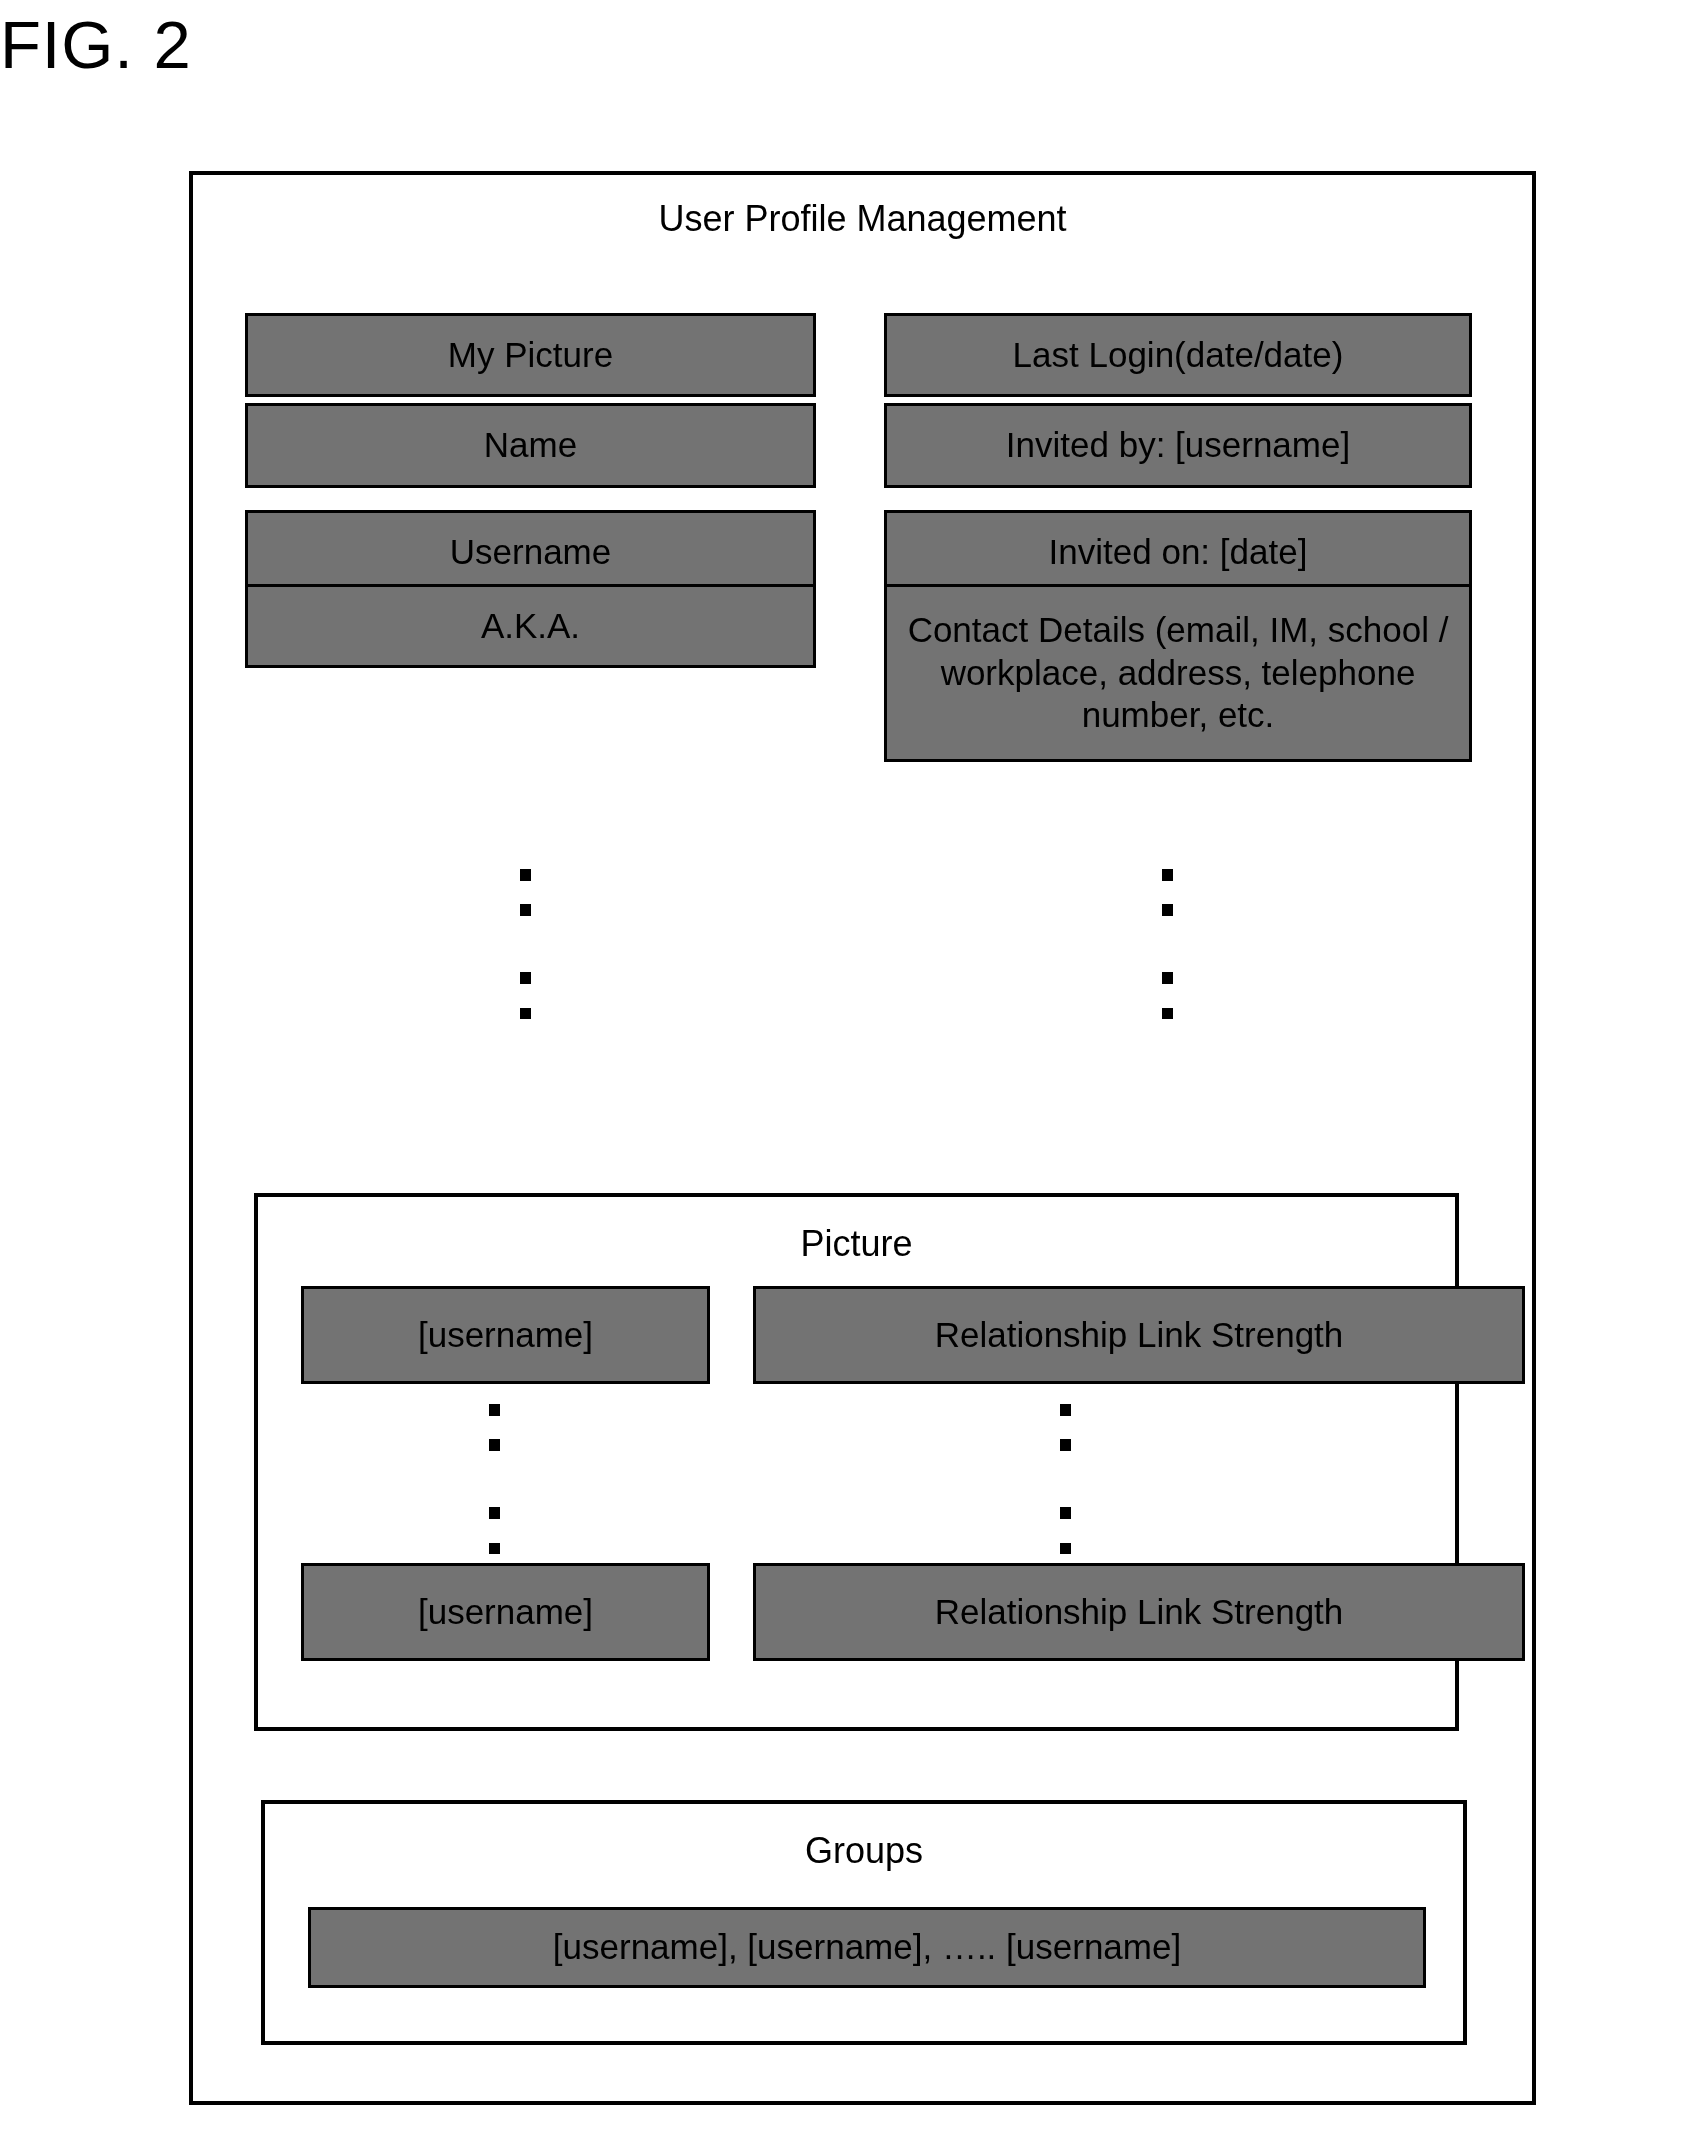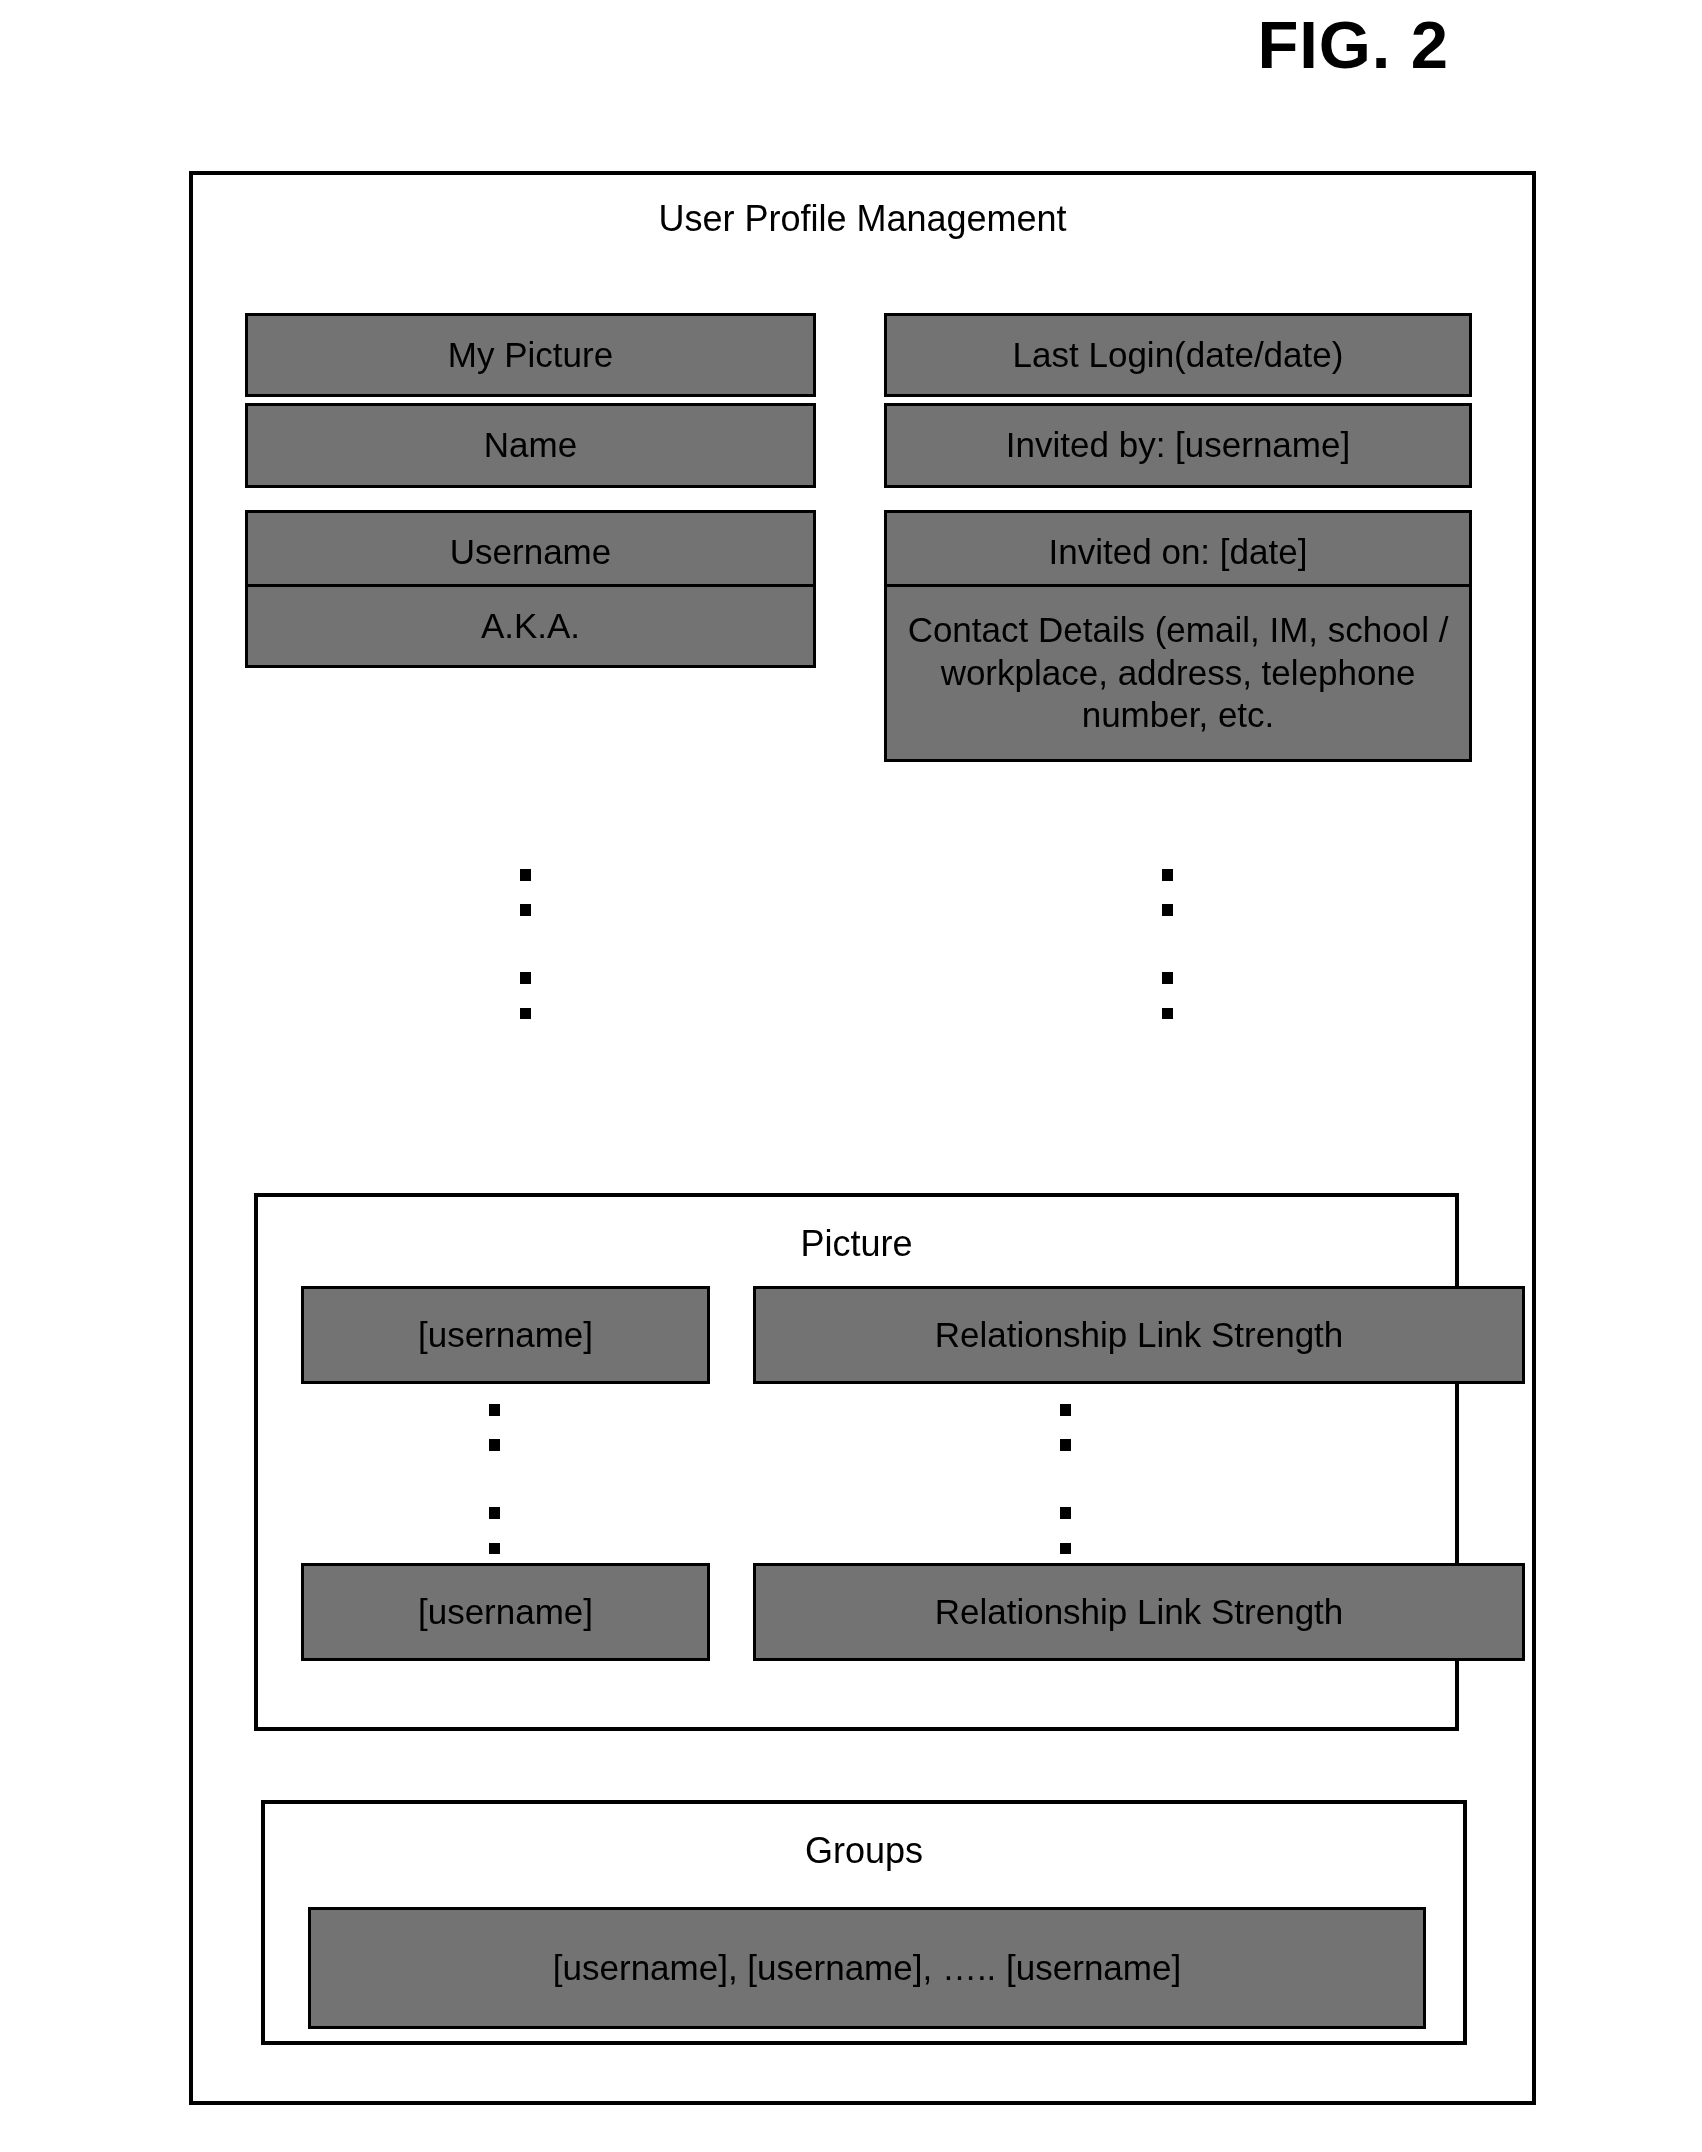--- a/index.html
+++ b/index.html
@@ -14,23 +14,23 @@
     color: #000000;
     position: relative;
     overflow: hidden;
   }
 
   .figure-title {
     position: absolute;
     left: 0;
     top: 11px;
     width: 1449px;
-    text-align: right;
+    text-align: left;
     font-size: 67px;
-    font-weight: 700;
+    font-weight: 400;
     letter-spacing: 0.9px;
     line-height: 1;
   }
 
   .outer-frame {
     position: absolute;
     left: 189px;
     top: 171px;
     width: 1347px;
     height: 1934px;
@@ -127,21 +127,21 @@
   .groups-section {
     left: 68px;
     top: 1625px;
     width: 1206px;
     height: 245px;
   }
   .groups-inner {
     left: 43px;
     top: 103px;
     width: 1118px;
-    height: 122px;
+    height: 81px;
     text-align: right;
   }
 </style>
 </head>
 <body>
 
 <div class="figure-title">FIG. 2</div>
 
 <div class="outer-frame">
 

